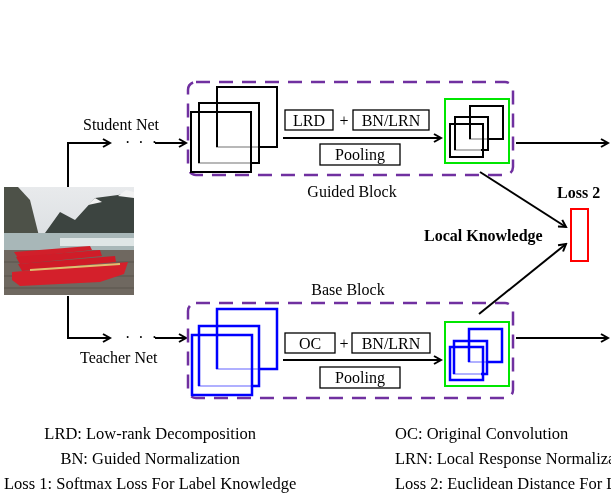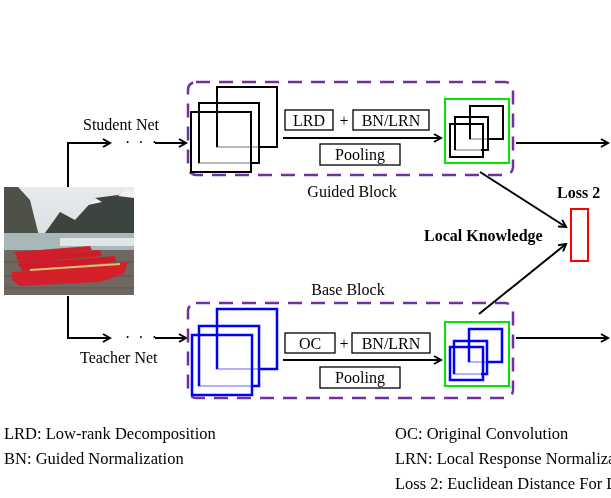--- a/index.html
+++ b/index.html
@@ -116,21 +116,22 @@
   <line x1="516" y1="338" x2="608" y2="338" stroke="#000" stroke-width="2" marker-end="url(#arr)"></line>
 
   <line x1="480" y1="172" x2="566" y2="227" stroke="#000" stroke-width="2" marker-end="url(#arr)"></line>
   <line x1="479" y1="314" x2="566" y2="244" stroke="#000" stroke-width="2" marker-end="url(#arr)"></line>
   <text class="lbl-bold" x="424" y="241">Local Knowledge</text>
 
   <text class="lbl-bold" x="557" y="198">Loss 2</text>
   <rect x="571" y="209" width="17" height="52" fill="#fff" stroke="#ff0000" stroke-width="2"></rect>
 </svg>
 
-<div class="legend" style="left:4px; top:421px;">
+<div class="legend" style="left:4px; top:421px;text-align:center;">
   <div>LRD: Low-rank Decomposition</div>
   <div>BN: Guided Normalization</div>
+  <div>Loss 1: Softmax Loss For Label Knowledge</div>
 </div>
 <div class="legend" style="left:395px; top:421px;">
   <div>OC: Original Convolution</div>
   <div>LRN: Local Response Normalization</div>
   <div>Loss 2: Euclidean Distance For Local Knowledge</div>
 </div>
 
 </body></html>

